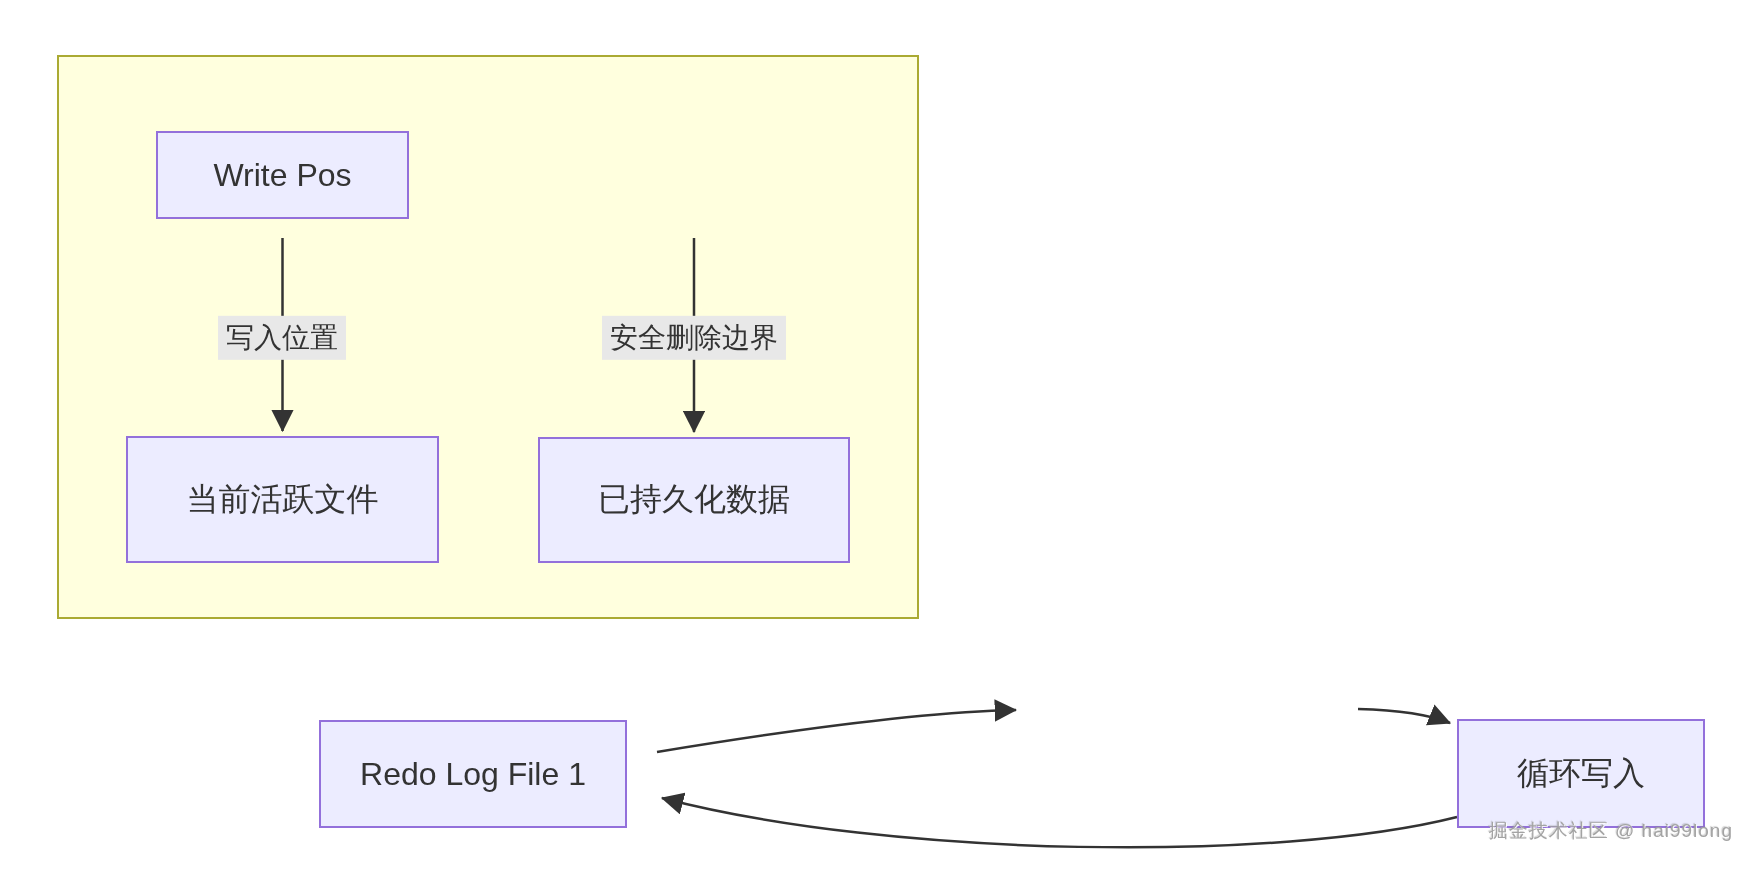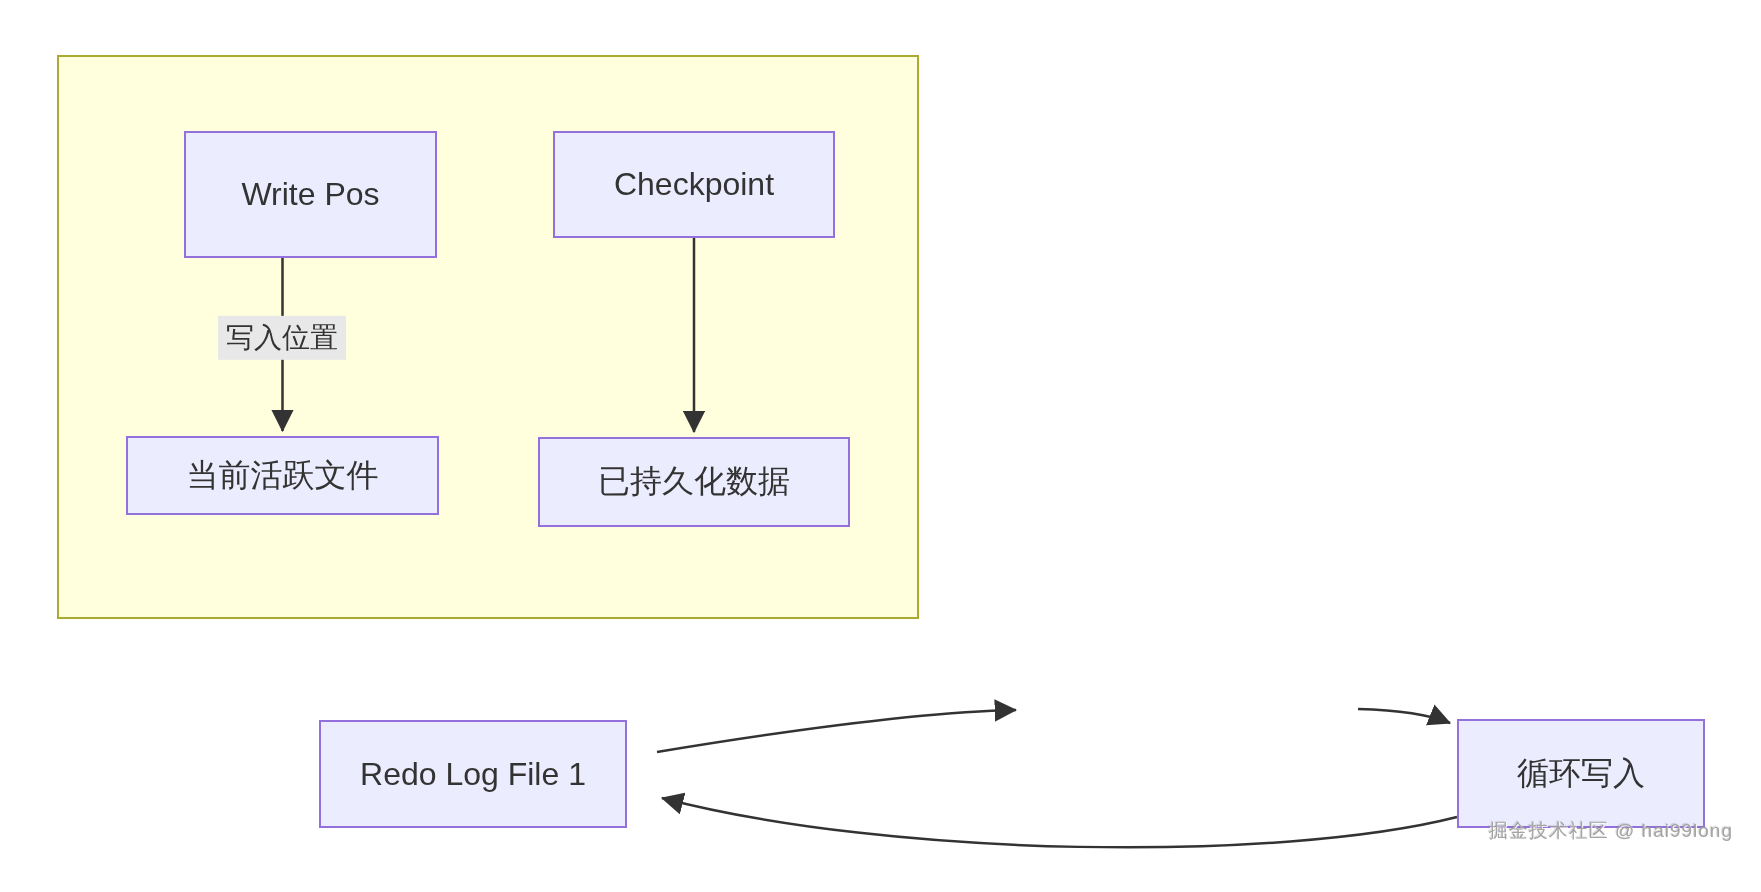--- a/index.html
+++ b/index.html
@@ -30,24 +30,24 @@
     padding:4px 8px;font-size:28px;color:var(--text,#333);
     white-space:nowrap;line-height:1.3;
   }
   .watermark{
     position:absolute;right:28px;top:818px;
     font-size:19px;color:#a3a3a3;letter-spacing:1px;
     text-shadow:1px 1px 0 rgba(255,255,255,0.9),-1px -1px 1px rgba(130,130,130,0.35);
     white-space:nowrap;
   }
   
-  .n-write-pos{left:156px;top:131px;width:253px;height:127px;margin-left:28px;}
+  .n-write-pos{left:156px;top:131px;width:253px;height:88px;}
   .n-checkpoint{left:553px;top:131px;width:282px;height:107px;}
-  .n-active-file{left:126px;top:436px;width:313px;height:79px;}
-  .n-persisted{left:538px;top:437px;width:312px;height:90px;}
+  .n-active-file{left:126px;top:436px;width:313px;height:127px;}
+  .n-persisted{left:538px;top:437px;width:312px;height:126px;}
   .n-redo1{left:319px;top:720px;width:308px;height:108px;}
   .n-redo2{left:1021px;top:657px;width:337px;height:108px;}
   .n-circular{left:1457px;top:719px;width:248px;height:109px;}
   .l-write-pos{left:282px;top:338px;}
   .l-safe-del{left:694px;top:338px;}
 </style>
 </head>
 <body>
 
 <div class="canvas">
@@ -66,23 +66,23 @@
     <path class="edge-path" d="M694,238 L694,432" marker-end="url(#arrow)"></path>
 
     <path class="edge-path" d="M657,752 C790,730 920,712 1016,710" marker-end="url(#arrow)"></path>
 
     <path class="edge-path" d="M1358,709 C1398,710 1428,714 1450,723" marker-end="url(#arrow)"></path>
 
     <path class="edge-path" d="M1457,817 C1280,862 890,858 662,798" marker-end="url(#arrow)"></path>
   </svg>
 
   <div class="node n-write-pos">Write Pos</div>
-  <div class="node n-checkpoint">Checkpoint</div>
   <div class="node n-active-file">当前活跃文件</div>
   <div class="node n-persisted">已持久化数据</div>
   <div class="node n-redo1">Redo Log File 1</div>
   <div class="node n-circular">循环写入</div>
 
   <div class="edge-label l-write-pos">写入位置</div>
+  <div class="edge-label l-safe-del">安全删除边界</div>
 
   <div class="watermark">掘金技术社区 @ hai99long</div>
 
 </div>
 
 </body></html>

